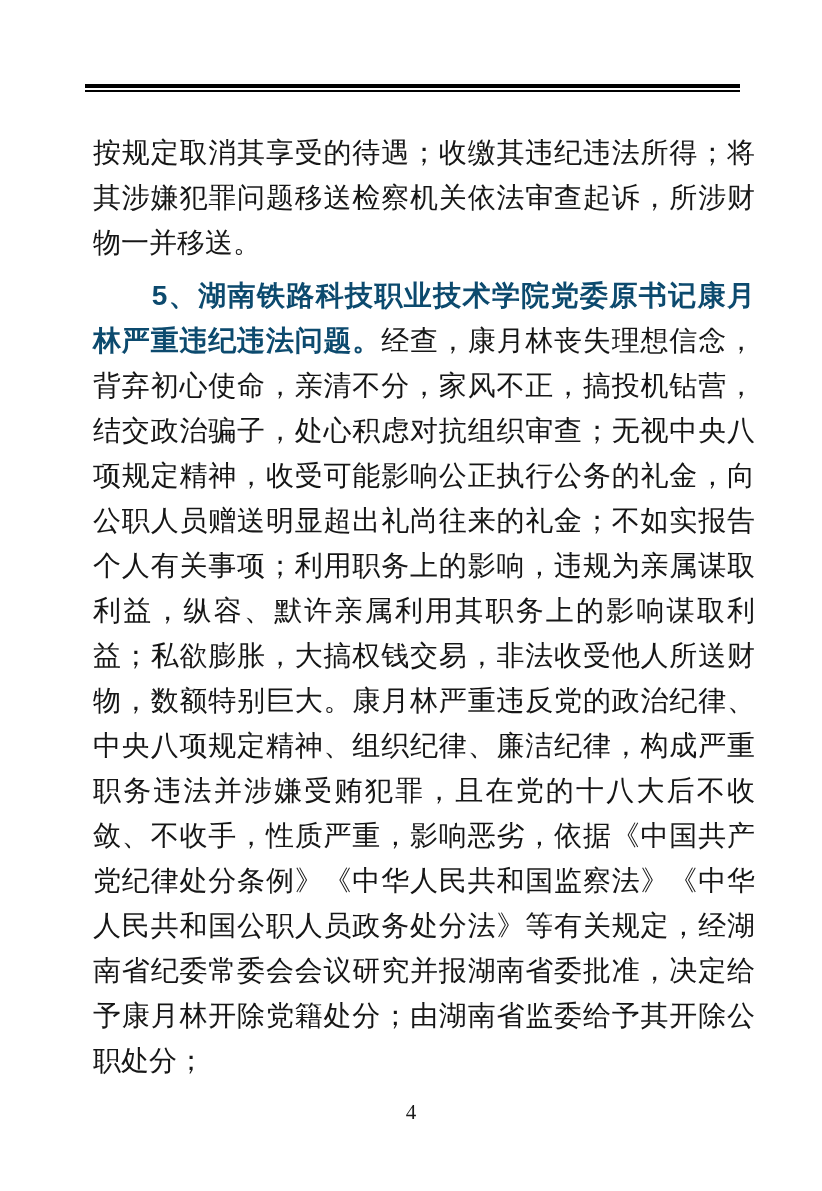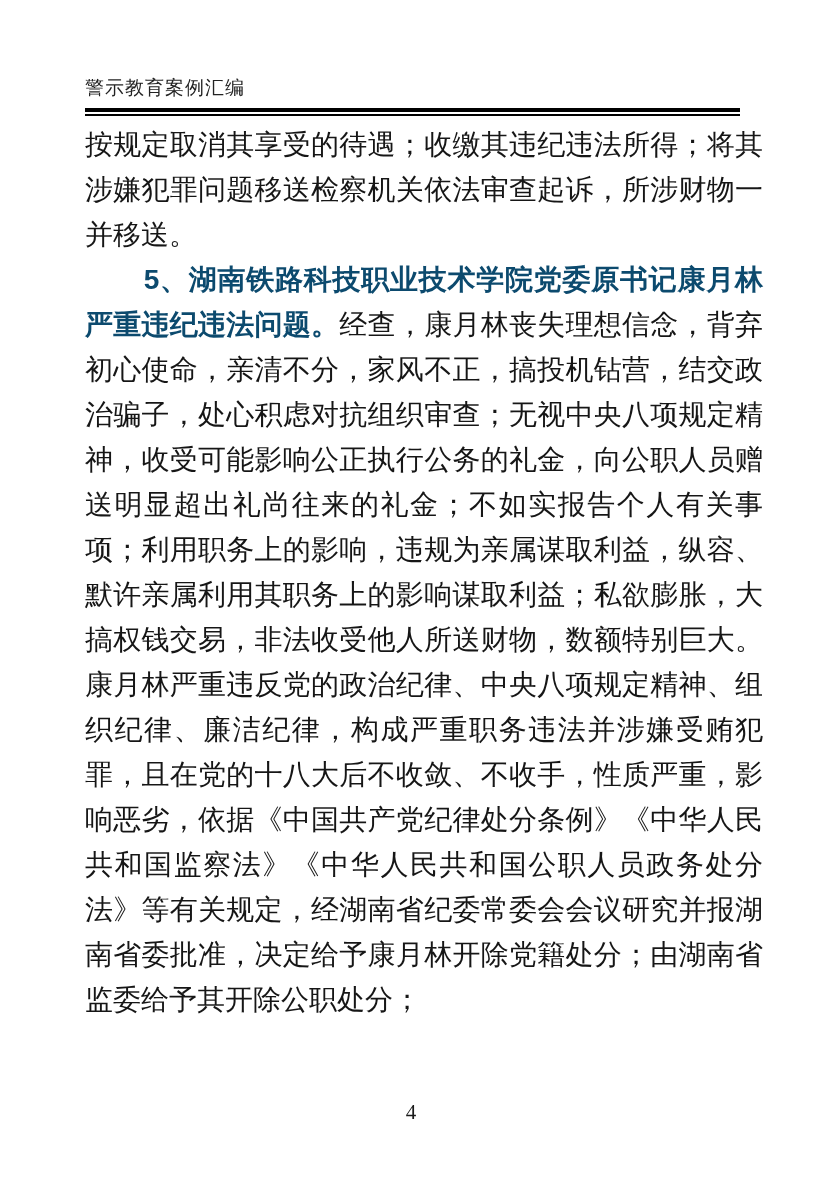--- a/index.html
+++ b/index.html
@@ -51,21 +51,21 @@
     top: 122px;
     left: 85px;
     width: 678px;
     font-size: 28px;
     line-height: 45px;
     text-align: justify;
     text-justify: inter-ideograph;
     word-break: break-all;
   }
   .para {
-    margin: 0;
+    margin: 8px;
     padding: 0;
   }
   .para-indent {
     text-indent: 2.1em;
   }
   .para-heading-bold {
     font-weight: bold;
     font-family: "Liberation Sans", "DejaVu Sans", sans-serif;
     color: #0c4a6e;
   }
@@ -82,21 +82,20 @@
     color: #1a1a1a;
     font-family: "Liberation Serif", "DejaVu Serif", serif;
   }
 </style>
 </head>
 <body>
 
 <div class="page">
 
   <div class="header">
-    <div class="header-title">警示教育案例汇编</div>
     <div class="header-rule">
       <div class="rule-thick"></div>
       <div class="rule-gap"></div>
       <div class="rule-thin"></div>
     </div>
   </div>
 
   <div class="doc-body">
     <p class="para">按规定取消其享受的待遇；收缴其违纪违法所得；将其涉嫌犯罪问题移送检察机关依法审查起诉，所涉财物一并移送。</p>
     <p class="para para-indent"><span class="para-heading-bold">5、湖南铁路科技职业技术学院党委原书记康月林严重违纪违法问题。</span><span>经查，康月林丧失理想信念，背弃初心使命，亲清不分，家风不正，搞投机钻营，结交政治骗子，处心积虑对抗组织审查；无视中央八项规定精神，收受可能影响公正执行公务的礼金，向公职人员赠送明显超出礼尚往来的礼金；不如实报告个人有关事项；利用职务上的影响，违规为亲属谋取利益，纵容、默许亲属利用其职务上的影响谋取利益；私欲膨胀，大搞权钱交易，非法收受他人所送财物，数额特别巨大。康月林严重违反党的政治纪律、中央八项规定精神、组织纪律、廉洁纪律，构成严重职务违法并涉嫌受贿犯罪，且在党的十八大后不收敛、不收手，性质严重，影响恶劣，依据《中国共产党纪律处分条例》《中华人民共和国监察法》《中华人民共和国公职人员政务处分法》等有关规定，经湖南省纪委常委会会议研究并报湖南省委批准，决定给予康月林开除党籍处分；由湖南省监委给予其开除公职处分；</span></p>

